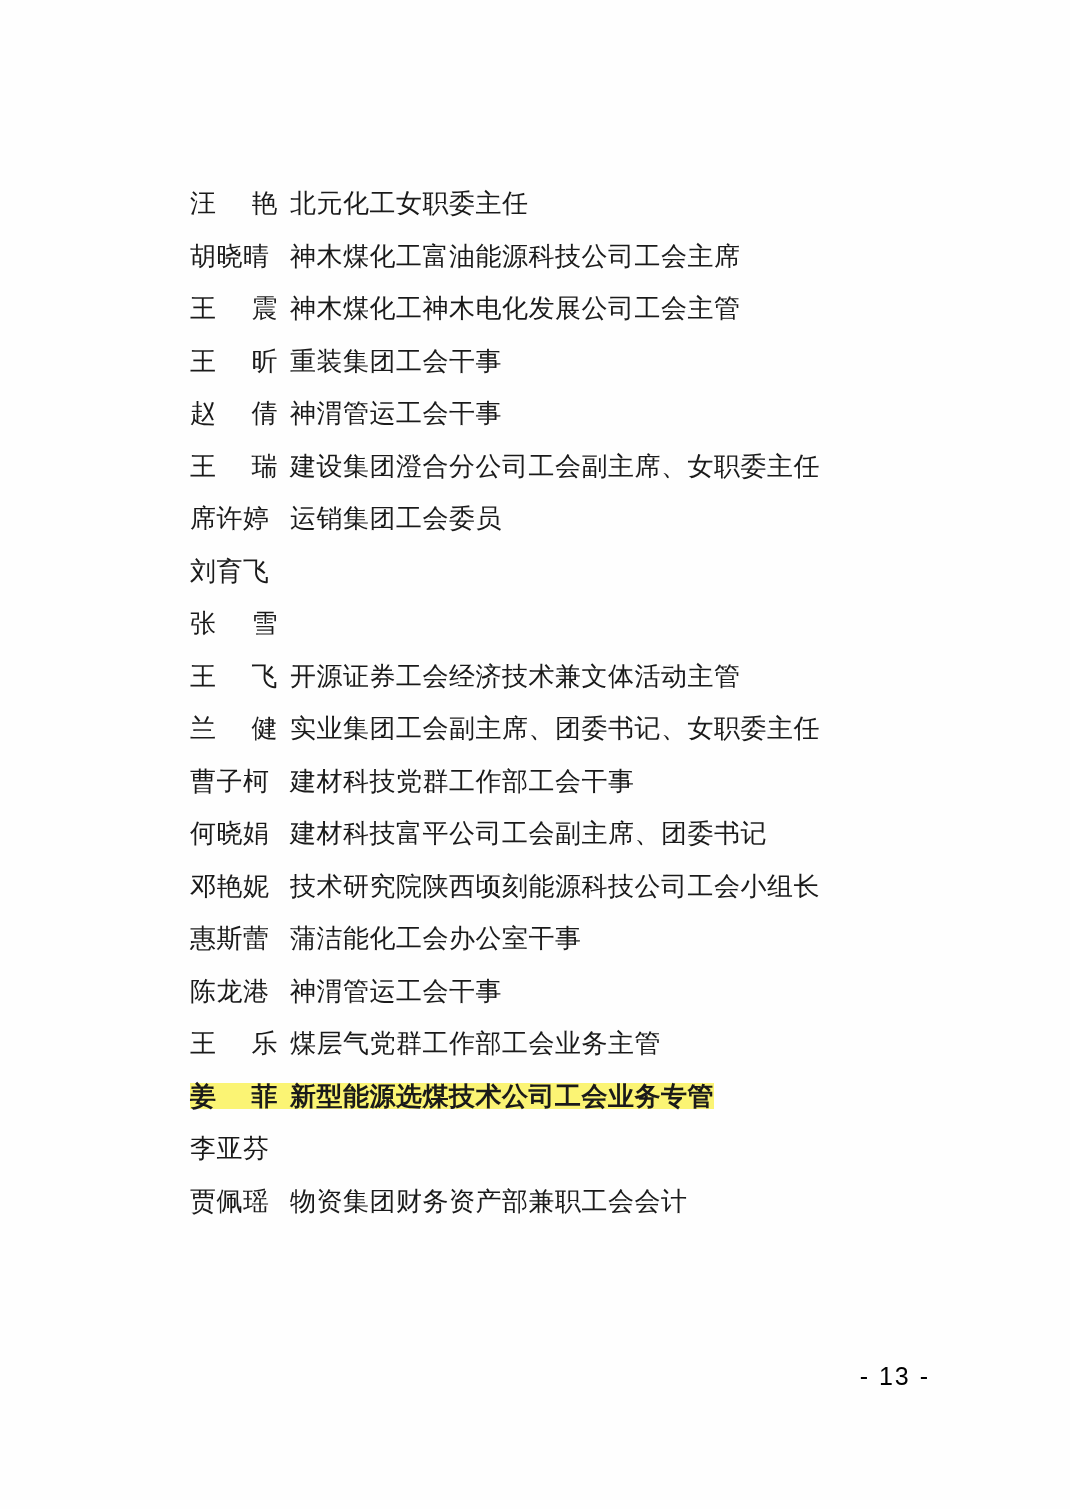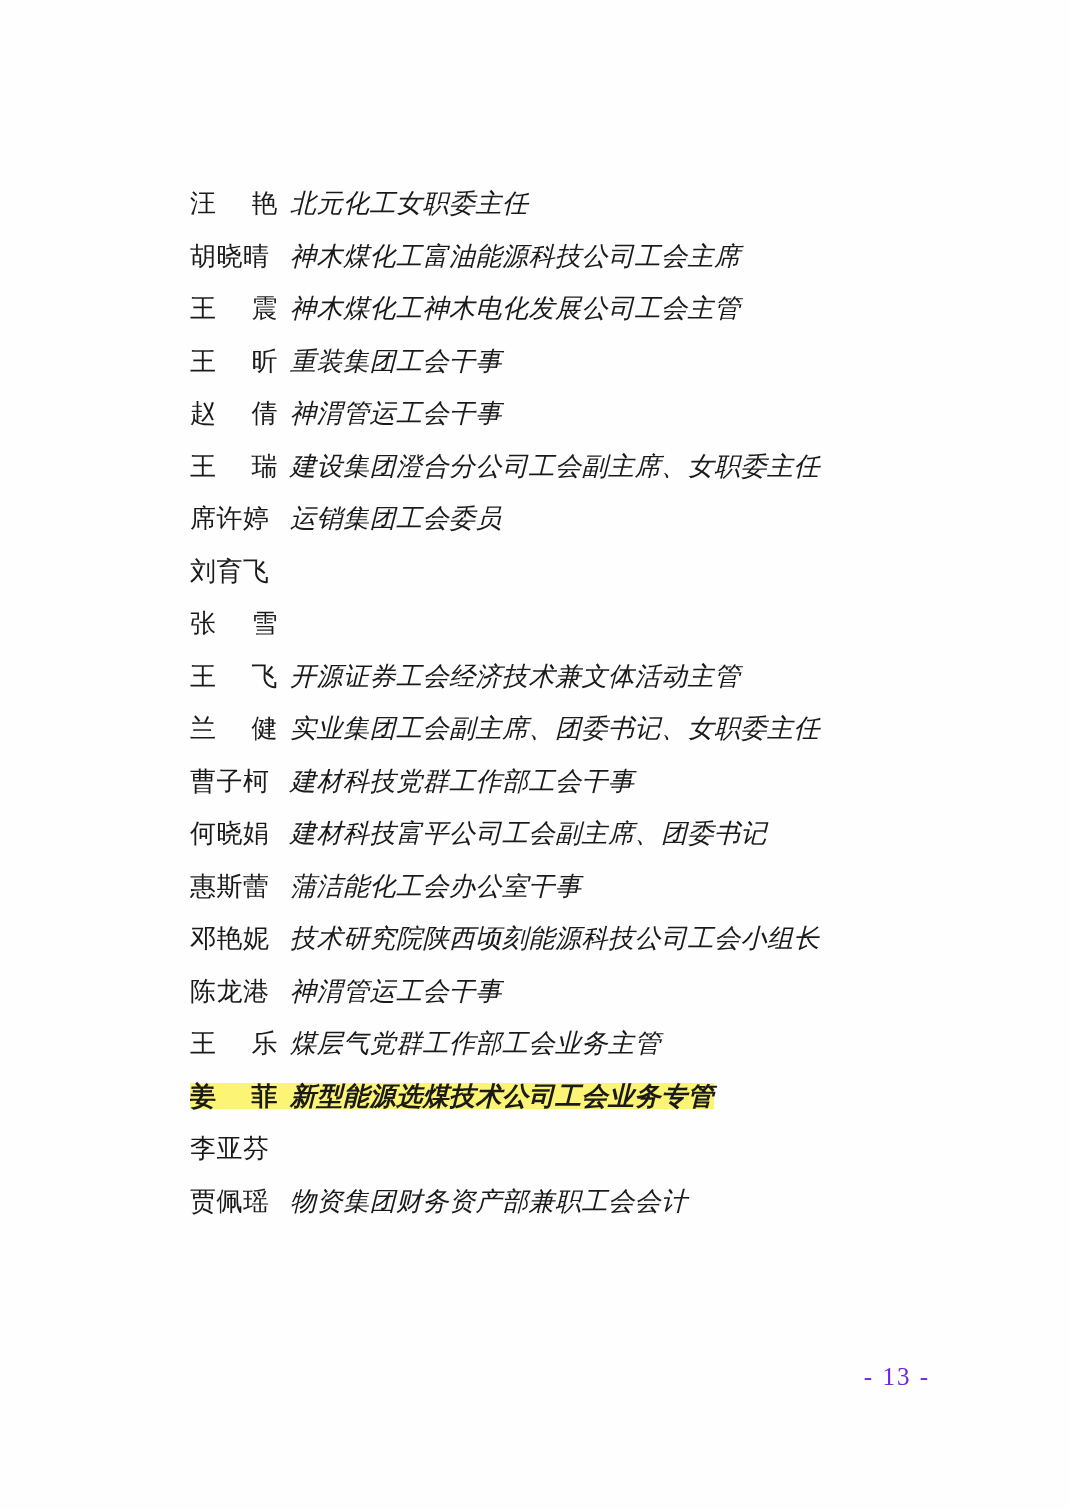--- a/index.html
+++ b/index.html
@@ -38,36 +38,35 @@
   }
   .entry .name.spaced {
     display: inline-flex;
     justify-content: space-between;
     width: 88px;
     flex: 0 0 88px;
     padding-right: 12px;
   }
   .entry .title {
     display: inline-block;
-    font-style: italic;
   }
   .entry.highlight {
     font-weight: bold;
   }
   .entry.highlight .name,
   .entry.highlight .title {
     background: #fbf474;
   }
   .page-number {
     position: absolute;
     right: 140px;
     bottom: 118px;
     font-size: 25px;
-    color: #6d28d9;
-    font-family: Liberation Serif, serif;
+    color: #000000;
+    font-family: Liberation Sans, sans-serif;
     letter-spacing: 2px;
     margin-top: 24px;
   }
 </style>
 </head>
 <body>
 
 <div class="page">
   <div class="content">
       <div class="entry">
@@ -138,26 +137,26 @@
       </div>
       <div class="entry">
         <span class="name">曹子柯</span>
         <span class="title">建材科技党群工作部工会干事</span>
       </div>
       <div class="entry">
         <span class="name">何晓娟</span>
         <span class="title">建材科技富平公司工会副主席、团委书记</span>
       </div>
       <div class="entry">
+        <span class="name">邓艳妮</span>
+        <span class="title">技术研究院陕西顷刻能源科技公司工会小组长</span>
+      </div>
+      <div class="entry">
         <span class="name">惠斯蕾</span>
         <span class="title">蒲洁能化工会办公室干事</span>
-      </div>
-      <div class="entry">
-        <span class="name">邓艳妮</span>
-        <span class="title">技术研究院陕西顷刻能源科技公司工会小组长</span>
       </div>
       <div class="entry">
         <span class="name">陈龙港</span>
         <span class="title">神渭管运工会干事</span>
       </div>
       <div class="entry">
         <span class="name spaced">
           <span>王</span>
           <span>乐</span>
         </span>

